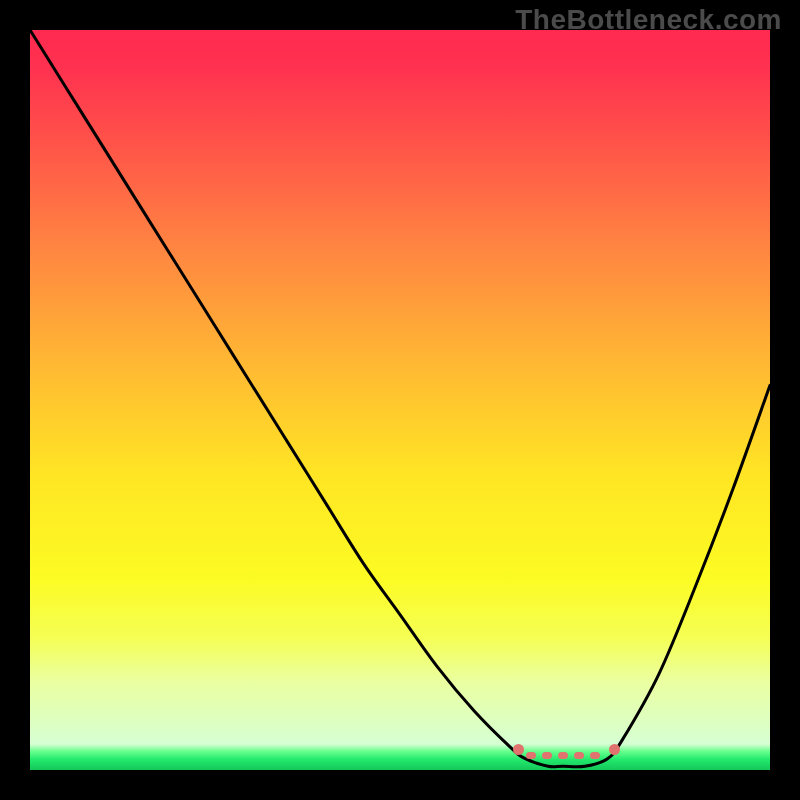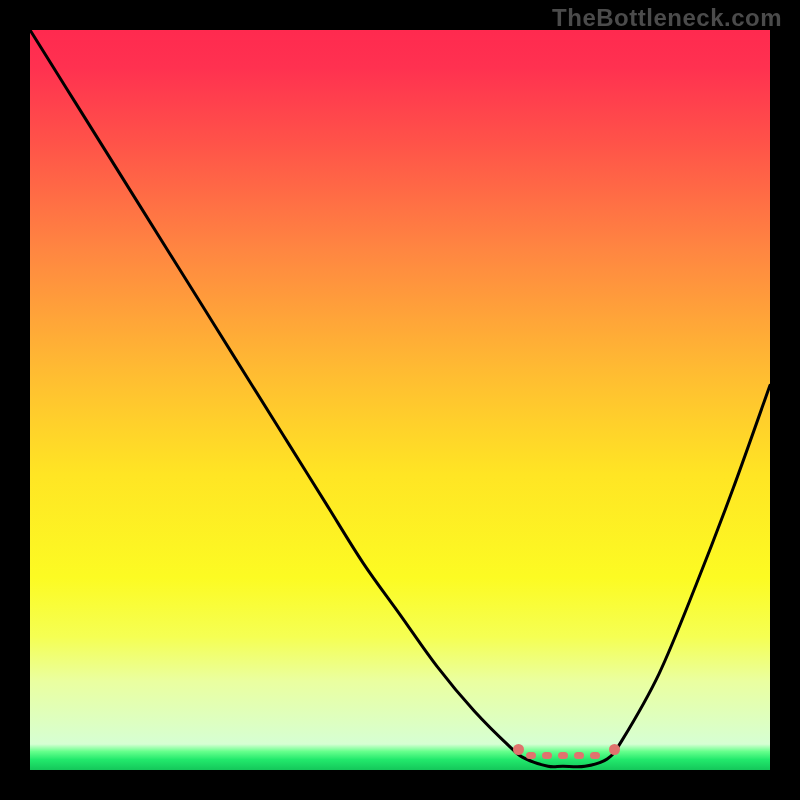--- a/index.html
+++ b/index.html
@@ -15,21 +15,21 @@
     position: relative;
     width: 800px;
     height: 800px;
     background: #000;
   }
   .watermark {
     position: absolute;
     top: 4px;
     right: 18px;
     color: #4b4b4b;
-    font-size: 24px;
+    font-size: 28px;
     font-weight: 600;
     letter-spacing: 0.5px;
     z-index: 5;
   }
   .plot-area {
     position: absolute;
     left: 30px;
     top: 30px;
     width: 740px;
     height: 740px;

